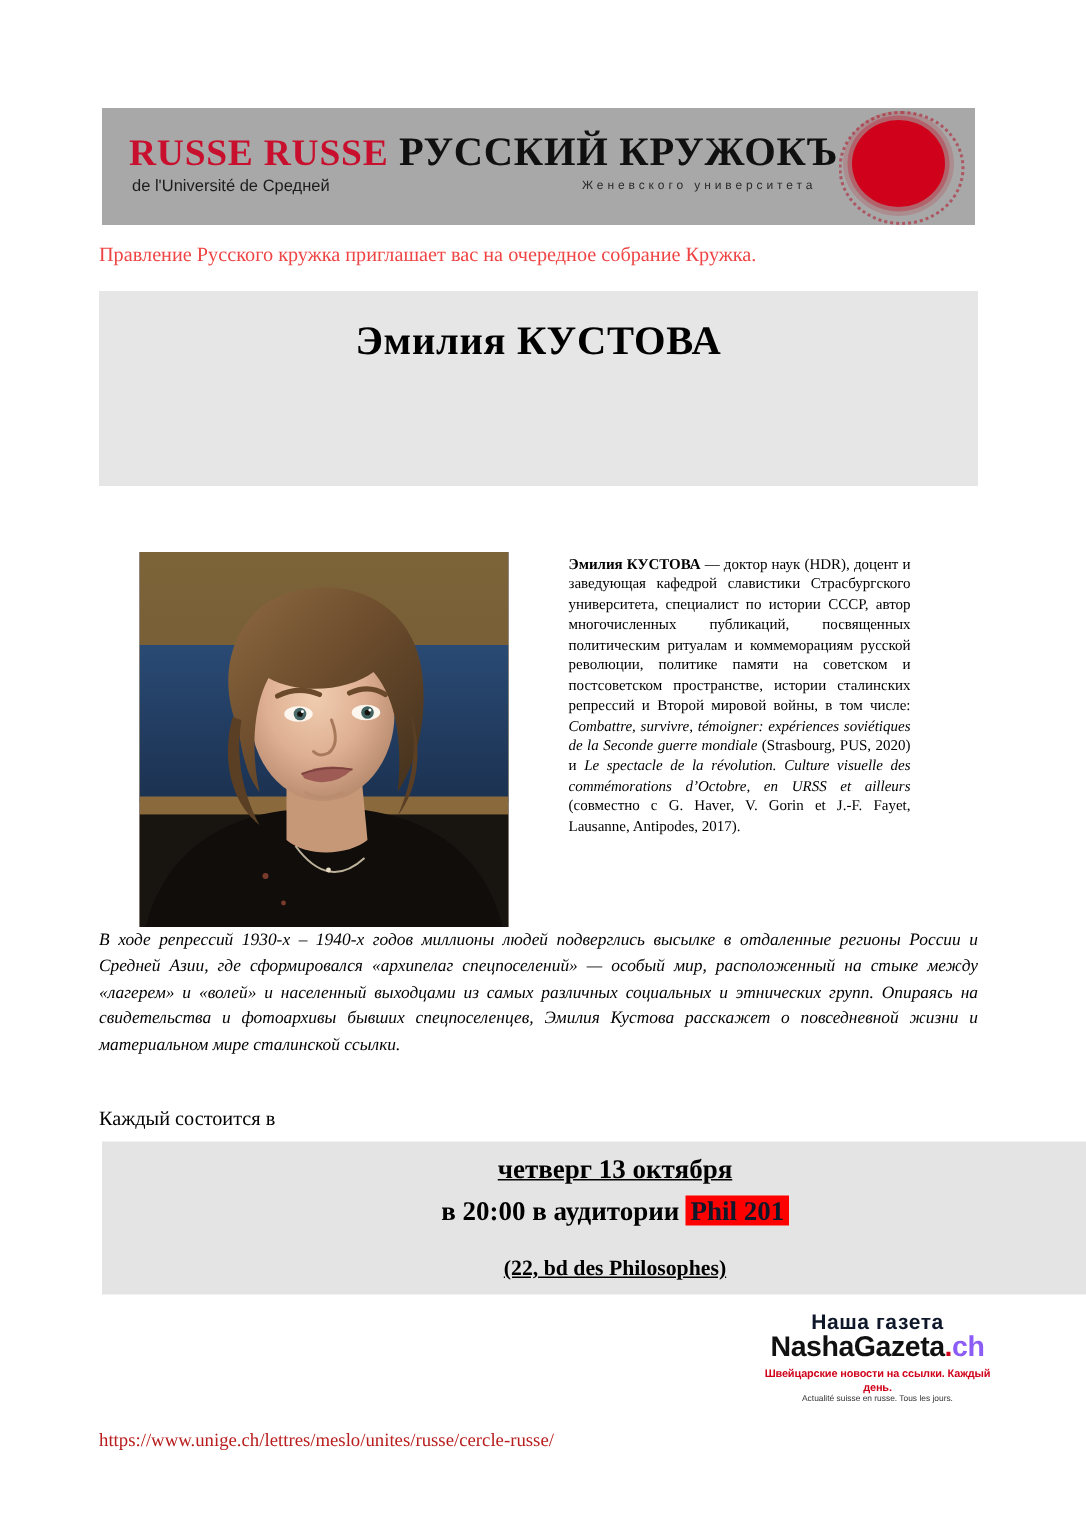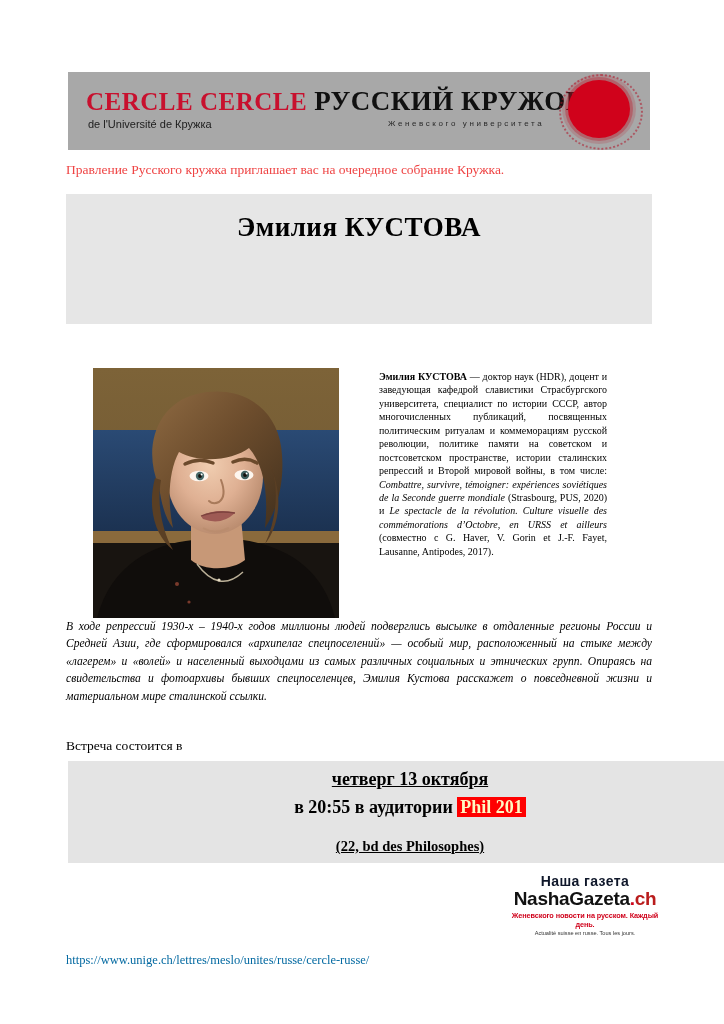--- a/index.html
+++ b/index.html
@@ -199,21 +199,21 @@
     text-decoration: underline;
   }
   .event-time {
     margin: 0;
     padding-top: 7px;
     font-size: 18px;
     font-weight: bold;
   }
   .room-highlight {
     background: #ff0000;
-    color: #fef9c3;
+    color: #0f172a;
     padding: 0 3px;
   }
   .event-venue {
     margin: 0;
     padding-top: 7px;
     font-size: 14.5px;
     font-weight: bold;
   }
   .event-address {
     margin: 16px;
@@ -239,54 +239,54 @@
     letter-spacing: 0.4px;
   }
   .ng-main {
     font-size: 19px;
     font-weight: bold;
     color: #111;
     letter-spacing: -0.3px;
     margin-top: -1px;
   }
   .ng-main .dot { color: #d0021b; }
-  .ng-main .ch { color: #b91c1c; }
+  .ng-main .ch { color: #8b5cf6; }
   .ng-tag-ru {
     font-size: 7.3px;
     font-weight: bold;
     color: #d0021b;
     margin-top: 1px;
     letter-spacing: -0.1px;
   }
   .ng-tag-fr {
     font-size: 5.6px;
     color: #333;
     margin-top: 1px;
   }
 
   
   .footer-url {
     position: absolute;
     left: 66px;
     top: 953px;
     font-size: 12.5px;
-    color: #0369a1;
+    color: #b91c1c;
   }
 </style>
 </head>
 <body>
 
 <div class="banner">
   <div class="banner-inner">
     <div class="logo-row">
-      <span class="logo-cercle">CERCLE CERCLE</span>
+      <span class="logo-cercle">RUSSE RUSSE</span>
       <span class="logo-russkiy">РУССКИЙ КРУЖОКЪ</span>
     </div>
     <div class="logo-sub-row">
-      <span class="logo-univ">de l'Université de Кружка</span>
+      <span class="logo-univ">de l'Université de Средней</span>
       <span class="logo-univ-ru">Женевского университета</span>
     </div>
     <div class="blot-ring"></div>
     <div class="blot"></div>
   </div>
 </div>
 
 <div class="intro-line">Правление Русского кружка приглашает вас на очередное собрание Кружка.</div>
 
 <div class="title-block">
@@ -363,32 +363,32 @@
     <circle cx="96" cy="234" r="1.6" fill="#7a3a2c"></circle>
   </svg>
 </div>
 
 <div class="bio">
   <b>Эмилия  КУСТОВА</b><span> — доктор наук (HDR), доцент и заведующая кафедрой славистики Страсбургского университета, специалист по истории СССР, автор многочисленных публикаций, посвященных политическим ритуалам и коммеморациям русской революции, политике памяти на советском и постсоветском пространстве, истории сталинских репрессий и Второй мировой войны, в том числе: </span><i>Combattre, survivre, témoigner: expériences soviétiques de la Seconde guerre mondiale</i><span> (Strasbourg, PUS, 2020) и </span><i>Le spectacle de la révolution. Culture visuelle des commémorations d’Octobre, en URSS et ailleurs</i><span> (совместно с G. Haver, V. Gorin et J.-F. Fayet, Lausanne, Antipodes, 2017).</span>
 </div>
 
 <div class="abstract">В ходе репрессий 1930-х – 1940-х годов миллионы людей подверглись высылке в отдаленные регионы России и Средней Азии, где сформировался «архипелаг спецпоселений» — особый мир, расположенный на стыке между «лагерем» и «волей» и населенный выходцами из самых различных социальных и этнических групп. Опираясь на свидетельства и фотоархивы бывших спецпоселенцев, Эмилия Кустова расскажет о повседневной жизни и материальном мире сталинской ссылки.</div>
 
-<div class="meeting-lead">Встреча состоится в</div>
+<div class="meeting-lead">Каждый состоится в</div>
 
 <div class="event-box">
   <p class="event-date">четверг 13 октября</p>
   <p class="event-time">
-    <span>в 20:55 в аудитории </span><span class="room-highlight">Phil 201</span>
+    <span>в 20:00 в аудитории </span><span class="room-highlight">Phil 201</span>
   </p>
   <p class="event-address">(22, bd des Philosophes)</p>
 </div>
 
 <div class="ng-logo">
   <div class="ng-top">Наша газета</div>
   <div class="ng-main">
     <span>NashaGazeta</span><span class="dot">.</span><span class="ch">ch</span>
   </div>
-  <div class="ng-tag-ru">Женевского новости на русском. Каждый день.</div>
+  <div class="ng-tag-ru">Швейцарские новости на ссылки. Каждый день.</div>
   <div class="ng-tag-fr">Actualité suisse en russe. Tous les jours.</div>
 </div>
 
 <div class="footer-url">https://www.unige.ch/lettres/meslo/unites/russe/cercle-russe/</div>
 
 </body></html>

